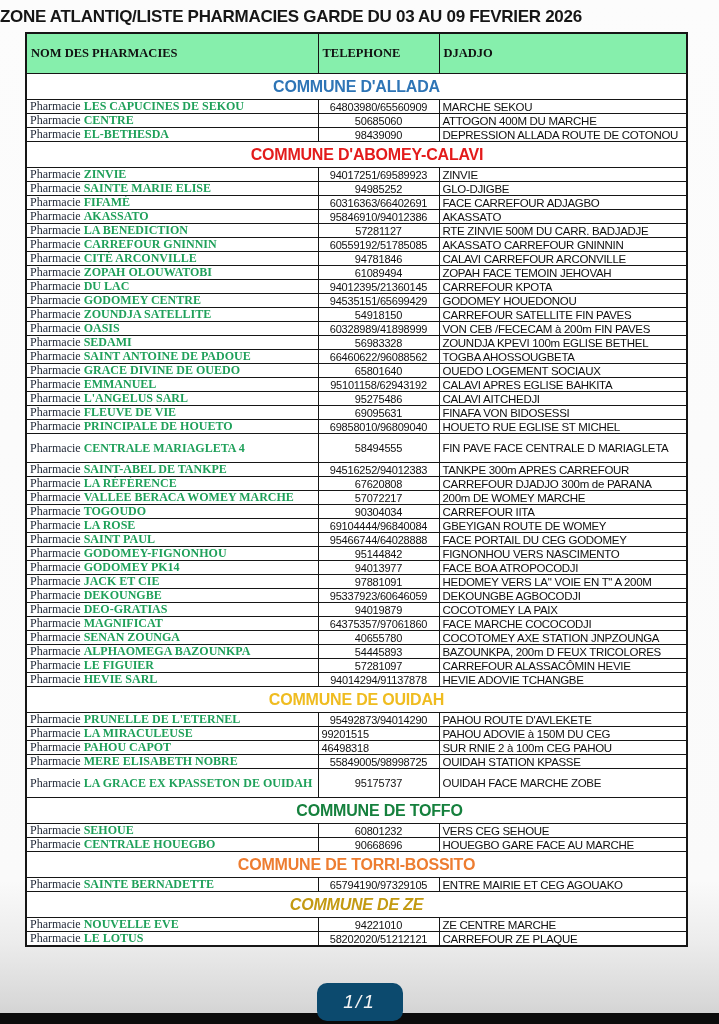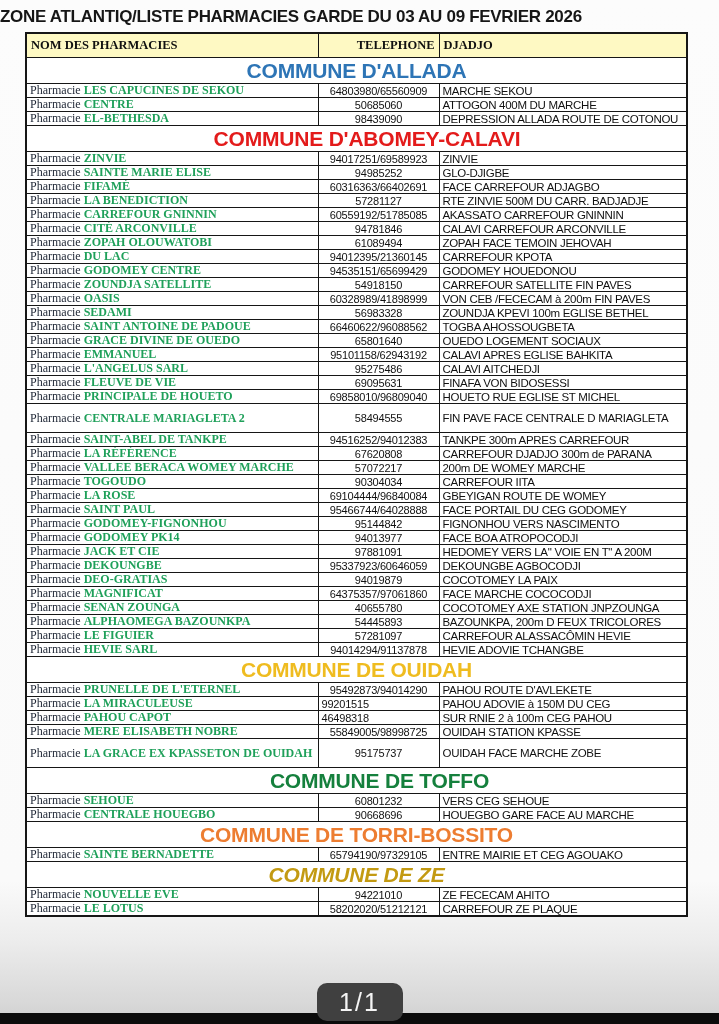--- a/index.html
+++ b/index.html
@@ -19,30 +19,30 @@
     background:#ffffff;
   }
   table.pharm, table.pharm td, table.pharm th{
     border:1px solid #161616;
   }
   table.pharm{border-width:2px;}
   col.c-name{width:292px;}
   col.c-phone{width:121px;}
   col.c-addr{width:248px;}
   th.colhead{
-    background:#fef9c3;
+    background:#86efac;
     font-family:"Liberation Serif",serif;
     font-size:12.5px;font-weight:bold;color:#111;
-    text-align:left;padding:4px 4px;height:13px;
-  }
-  th.colhead.center{text-align:right;}
+    text-align:left;padding:12px 4px;height:13px;
+  }
+  th.colhead.center{text-align:left;}
   td.commune{
     text-align:center;vertical-align:middle;height:25px;
     font-family:"Liberation Sans",sans-serif;
-    font-weight:bold;font-size:21px;letter-spacing:-0.2px;
+    font-weight:bold;font-size:16px;letter-spacing:-0.2px;
     background:#ffffff;padding:0;
   }
   tr.datarow td{height:13px;padding:0 3px;vertical-align:middle;}
   tr.datarow.tall td{height:28px;}
   td.namecell{
     font-family:"Liberation Serif",serif;font-size:12px;
     white-space:normal;overflow:hidden;line-height:13px;
   }
   .prefix{color:#1c2433;font-weight:normal;}
   .pname{color:#1fa05a;font-weight:bold;}
@@ -51,23 +51,23 @@
     letter-spacing:-0.2px;white-space:nowrap;overflow:hidden;
   }
   td.phonecell.left{text-align:left;}
   td.addrcell{
     font-size:11.5px;color:#111;text-align:left;
     letter-spacing:-0.3px;white-space:nowrap;overflow:hidden;
   }
   .pager-pill{
     position:absolute;left:50%;transform:translateX(-50%);
     bottom:3px;width:86px;height:38px;z-index:5;
-    background:#404040;border-radius:10px;
+    background:#0c4a6e;border-radius:10px;
     display:flex;align-items:center;justify-content:center;
-    color:#f4f4f4;font-size:25px;letter-spacing:2px;
+    color:#f4f4f4;font-size:19px;font-style:italic;letter-spacing:2px;
   }
   .bottom-bar{
     position:absolute;left:0;bottom:0;width:719px;height:11px;
     background:#0b0b0b;z-index:4;
   }
 </style>
 </head>
 <body>
 
 <div class="doc-title">ZONE ATLANTIQ/LISTE PHARMACIES GARDE DU 03 AU 09 FEVRIER 2026</div>
@@ -116,20 +116,25 @@
         <td class="namecell"><span class="prefix">Pharmacie</span> <span class="pname">SAINTE MARIE ELISE</span></td>
         <td class="phonecell">94985252</td>
         <td class="addrcell">GLO-DJIGBE</td>
       </tr>
       <tr class="datarow">
         <td class="namecell"><span class="prefix">Pharmacie</span> <span class="pname">FIFAMÉ</span></td>
         <td class="phonecell">60316363/66402691</td>
         <td class="addrcell">FACE CARREFOUR ADJAGBO</td>
       </tr>
       <tr class="datarow">
+        <td class="namecell"><span class="prefix">Pharmacie</span> <span class="pname">AKASSATO</span></td>
+        <td class="phonecell">95846910/94012386</td>
+        <td class="addrcell">AKASSATO</td>
+      </tr>
+      <tr class="datarow">
         <td class="namecell"><span class="prefix">Pharmacie</span> <span class="pname">LA BENEDICTION</span></td>
         <td class="phonecell">57281127</td>
         <td class="addrcell">RTE ZINVIE 500M DU CARR. BADJADJE</td>
       </tr>
       <tr class="datarow">
         <td class="namecell"><span class="prefix">Pharmacie</span> <span class="pname">CARREFOUR GNINNIN</span></td>
         <td class="phonecell">60559192/51785085</td>
         <td class="addrcell">AKASSATO CARREFOUR GNINNIN</td>
       </tr>
       <tr class="datarow">
@@ -191,21 +196,21 @@
         <td class="namecell"><span class="prefix">Pharmacie</span> <span class="pname">FLEUVE DE VIE</span></td>
         <td class="phonecell">69095631</td>
         <td class="addrcell">FINAFA VON BIDOSESSI</td>
       </tr>
       <tr class="datarow">
         <td class="namecell"><span class="prefix">Pharmacie</span> <span class="pname">PRINCIPALE DE HOUETO</span></td>
         <td class="phonecell">69858010/96809040</td>
         <td class="addrcell">HOUETO RUE EGLISE ST MICHEL</td>
       </tr>
       <tr class="datarow tall">
-        <td class="namecell"><span class="prefix">Pharmacie</span> <span class="pname">CENTRALE MARIAGLETA 2</span></td>
+        <td class="namecell"><span class="prefix">Pharmacie</span> <span class="pname">CENTRALE MARIAGLETA 4</span></td>
         <td class="phonecell">58494555</td>
         <td class="addrcell">FIN PAVE FACE CENTRALE D MARIAGLETA</td>
       </tr>
       <tr class="datarow">
         <td class="namecell"><span class="prefix">Pharmacie</span> <span class="pname">SAINT-ABEL DE TANKPE</span></td>
         <td class="phonecell">94516252/94012383</td>
         <td class="addrcell">TANKPE 300m APRES CARREFOUR</td>
       </tr>
       <tr class="datarow">
         <td class="namecell"><span class="prefix">Pharmacie</span> <span class="pname">LA RÉFÉRENCE</span></td>
@@ -330,21 +335,21 @@
         <td class="namecell"><span class="prefix">Pharmacie</span> <span class="pname">SAINTE BERNADETTE</span></td>
         <td class="phonecell">65794190/97329105</td>
         <td class="addrcell">ENTRE MAIRIE ET CEG AGOUAKO</td>
       </tr>
       <tr>
         <td colspan="3" class="commune" style="color: rgb(195, 154, 18); font-style: italic;">COMMUNE DE ZE</td>
       </tr>
       <tr class="datarow">
         <td class="namecell"><span class="prefix">Pharmacie</span> <span class="pname">NOUVELLE EVE</span></td>
         <td class="phonecell">94221010</td>
-        <td class="addrcell">ZE FECECAM AHITO</td>
+        <td class="addrcell">ZE CENTRE MARCHE</td>
       </tr>
       <tr class="datarow">
         <td class="namecell"><span class="prefix">Pharmacie</span> <span class="pname">LE LOTUS</span></td>
         <td class="phonecell">58202020/51212121</td>
         <td class="addrcell">CARREFOUR ZE PLAQUE</td>
       </tr>
     </tbody>
 </table>
 
 <div class="pager-pill">

